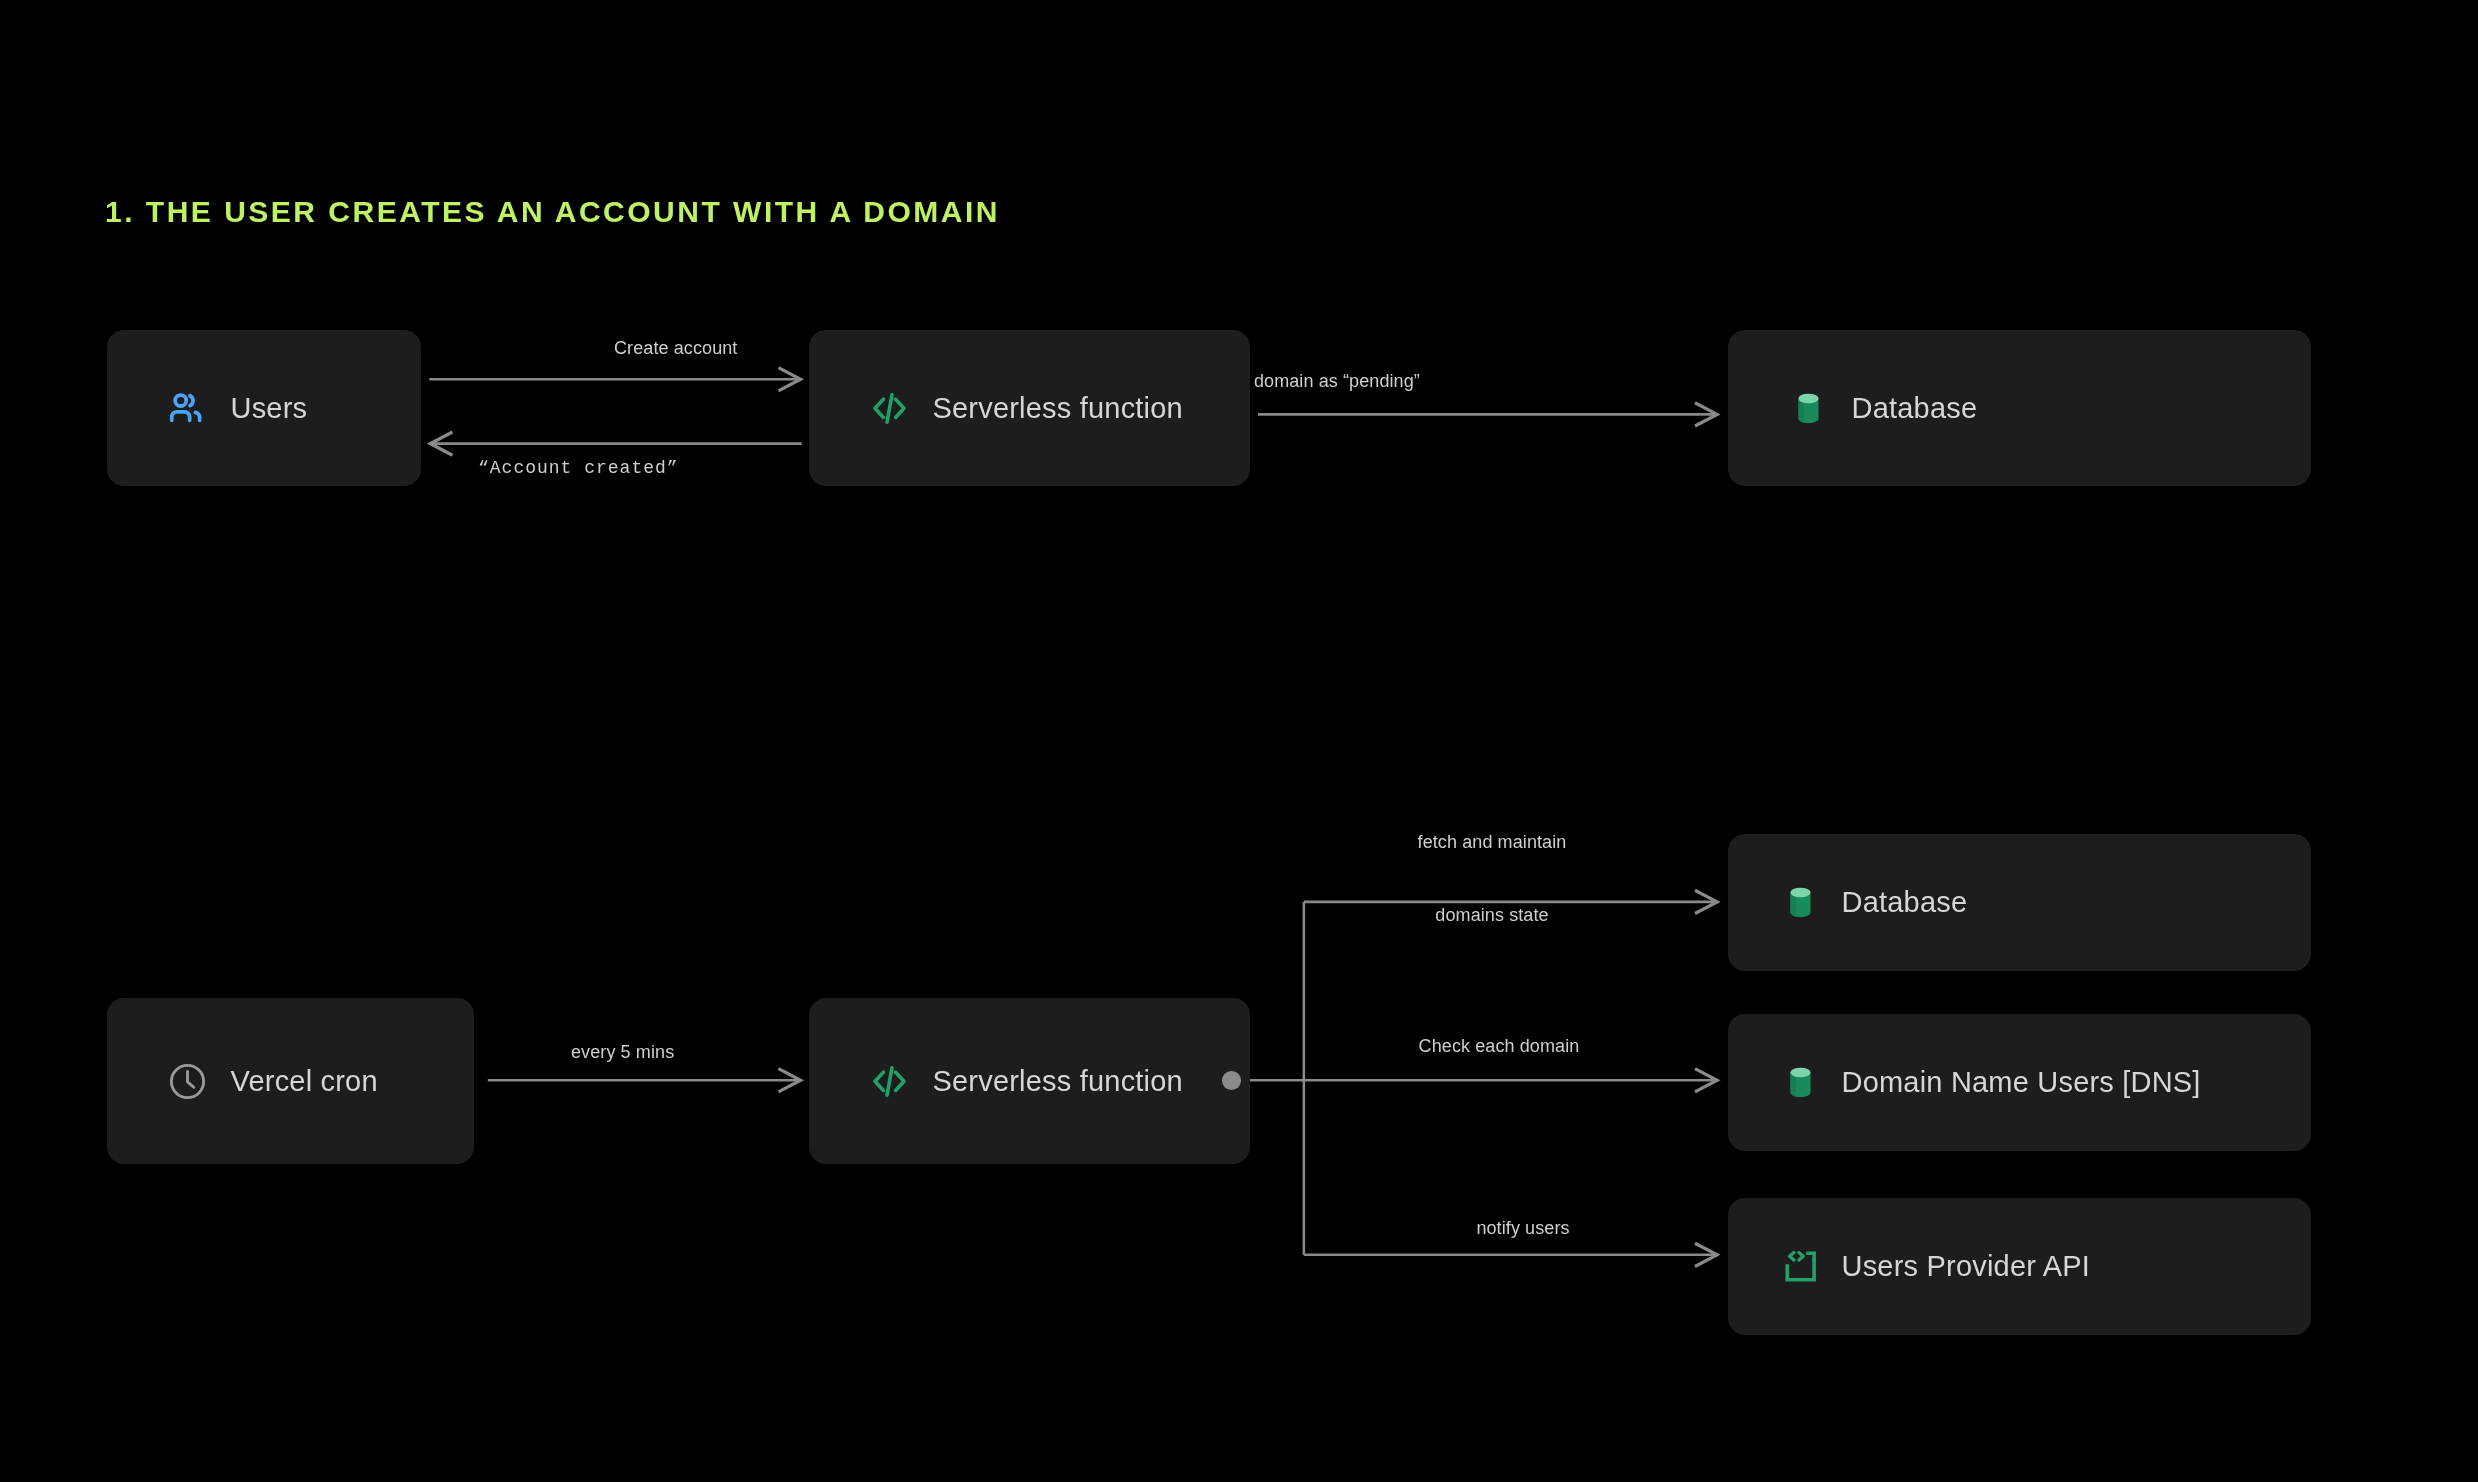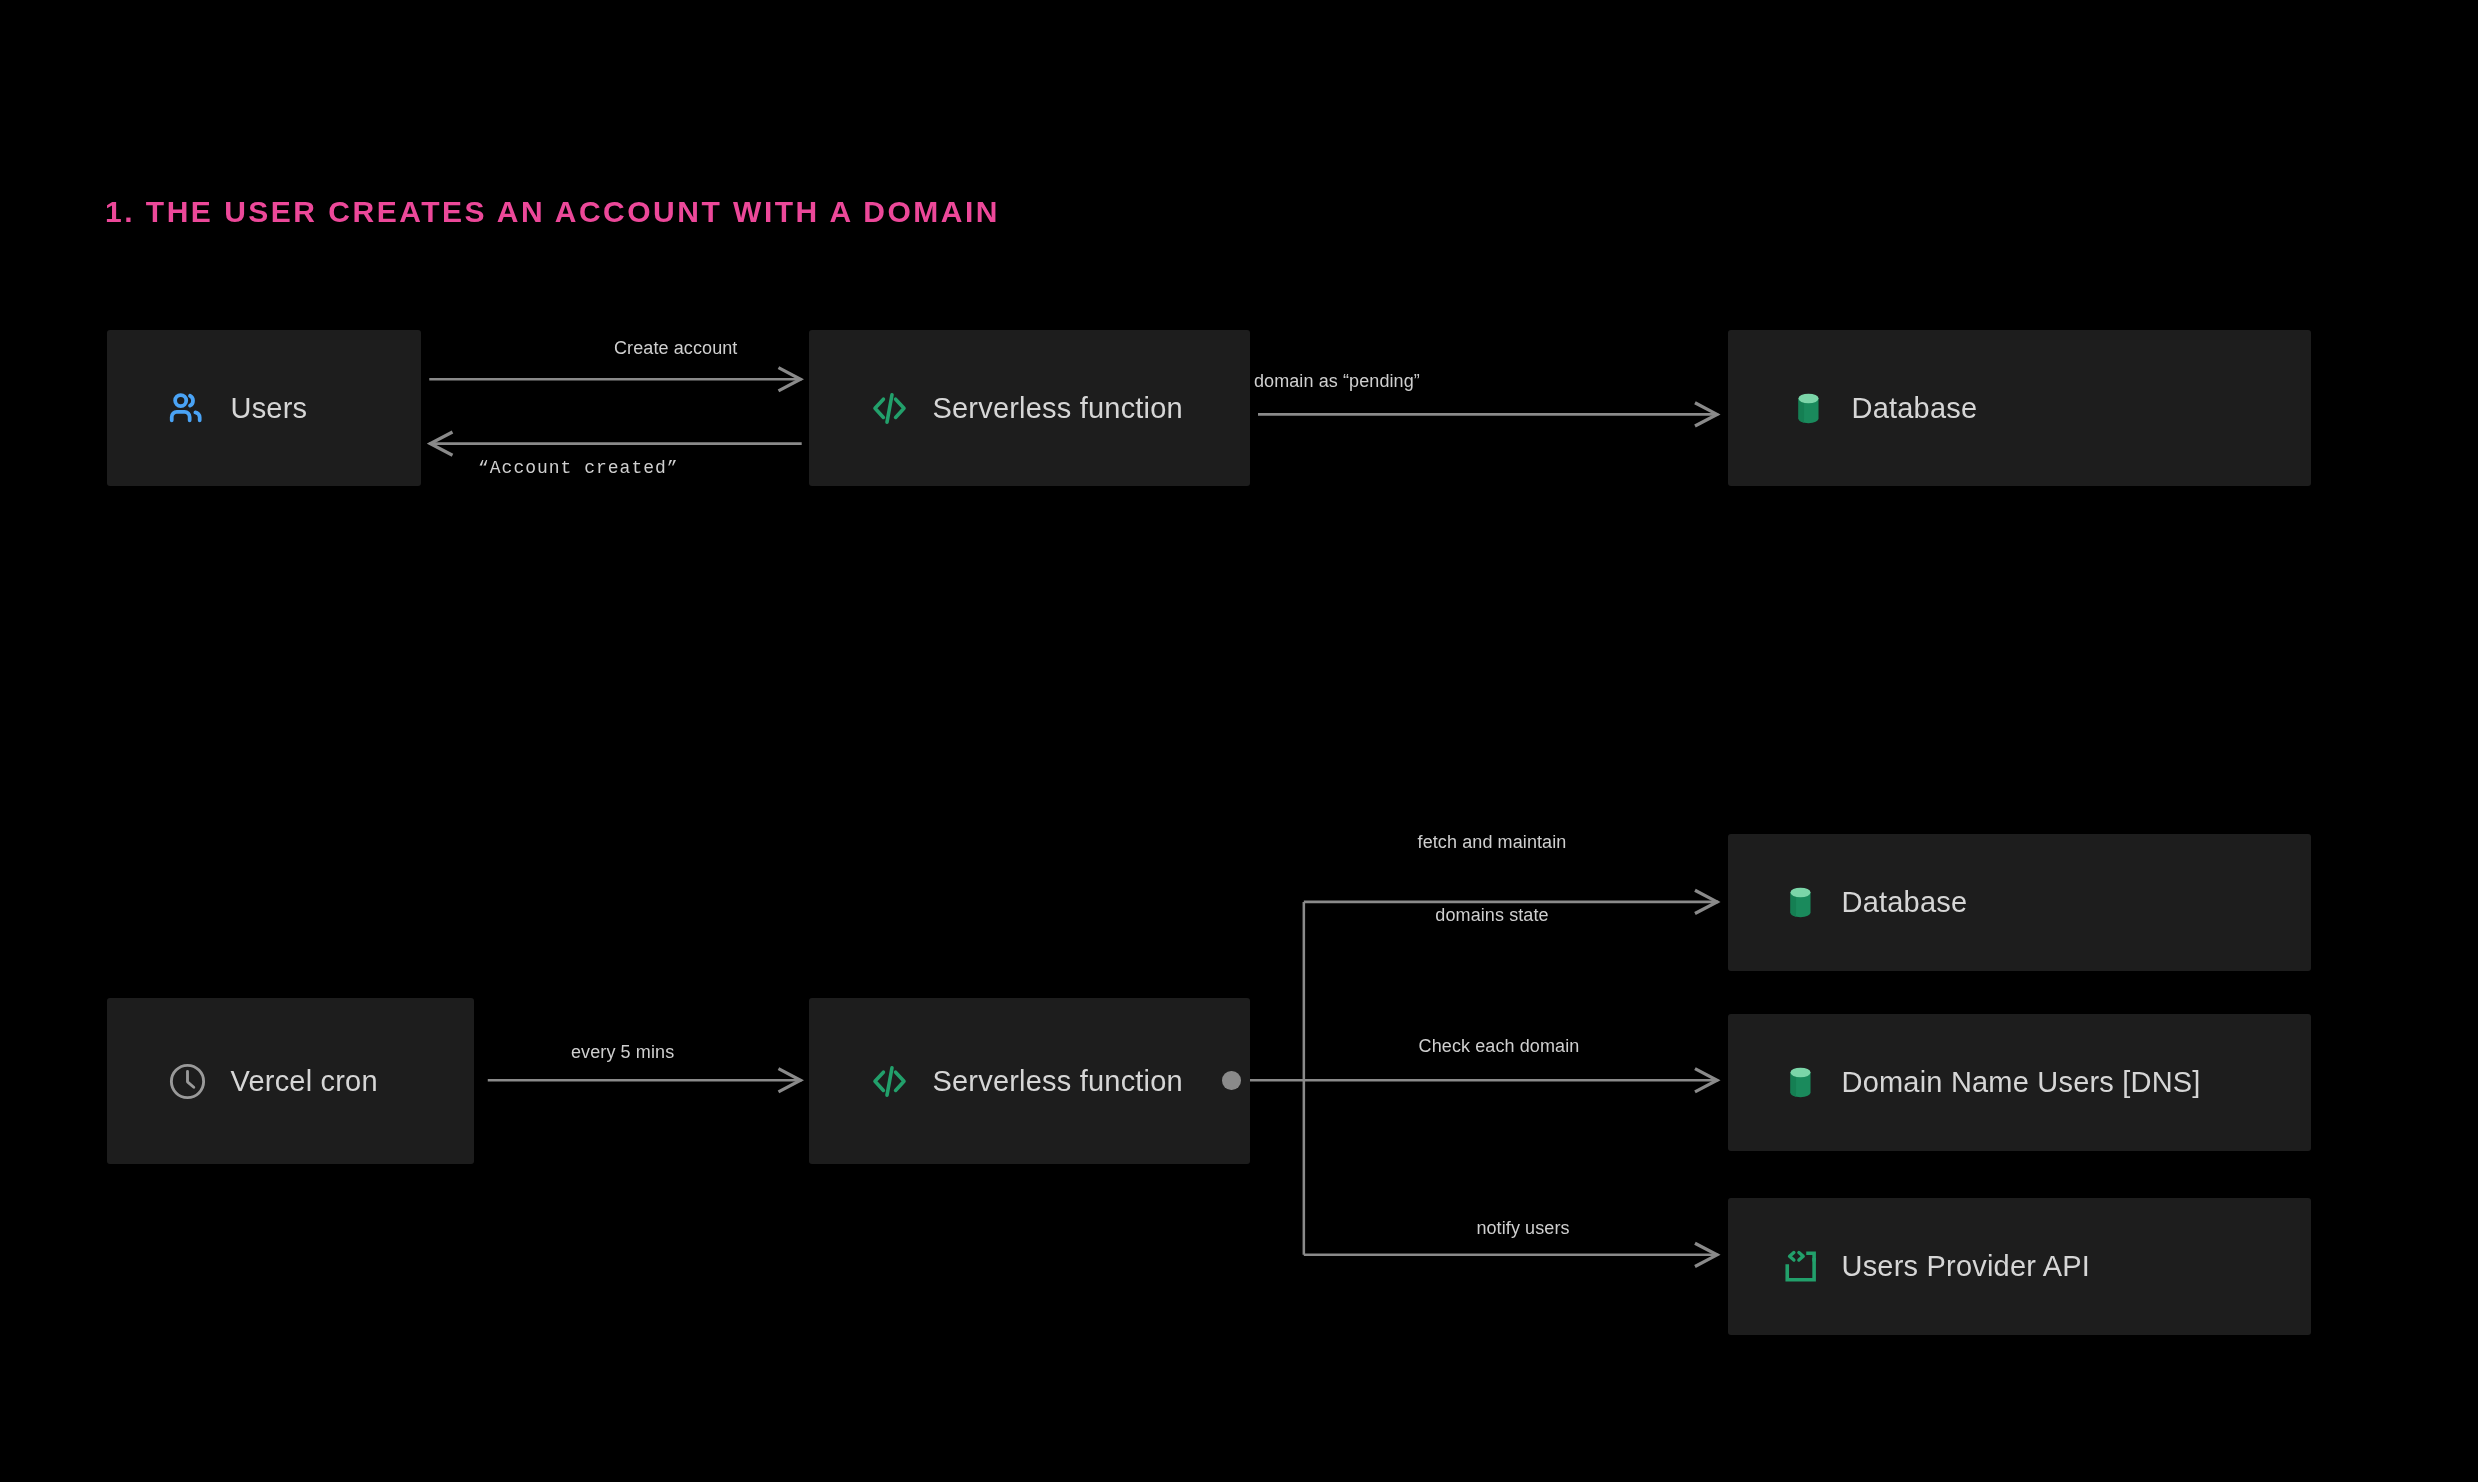--- a/index.html
+++ b/index.html
@@ -13,36 +13,36 @@
   .canvas {
     position: relative;
     width: 2478px;
     height: 1482px;
     background: #000000;
   }
 
   
   .section-heading {
     position: absolute;
-    color: #ec4899;
+    color: #bef264;
     font-family: "Liberation Sans", sans-serif;
     font-size: 30px;
     font-weight: 700;
     letter-spacing: 2.5px;
     white-space: nowrap;
     text-transform: uppercase;
   }
   #heading-1 { left: 105px; top: 195px; }
   #heading-2 { left: 105px; top: 734px; }
 
   
   .node {
     position: absolute;
     background: #1d1d1d;
-    border-radius: 3px;
+    border-radius: 17px;
     display: flex;
     align-items: center;
   }
   .node-inner {
     display: flex;
     align-items: center;
     gap: 21.5px;
     padding-left: 59px;
   }
   .node.compact .node-inner { padding-left: 51px; gap: 19.5px; }

